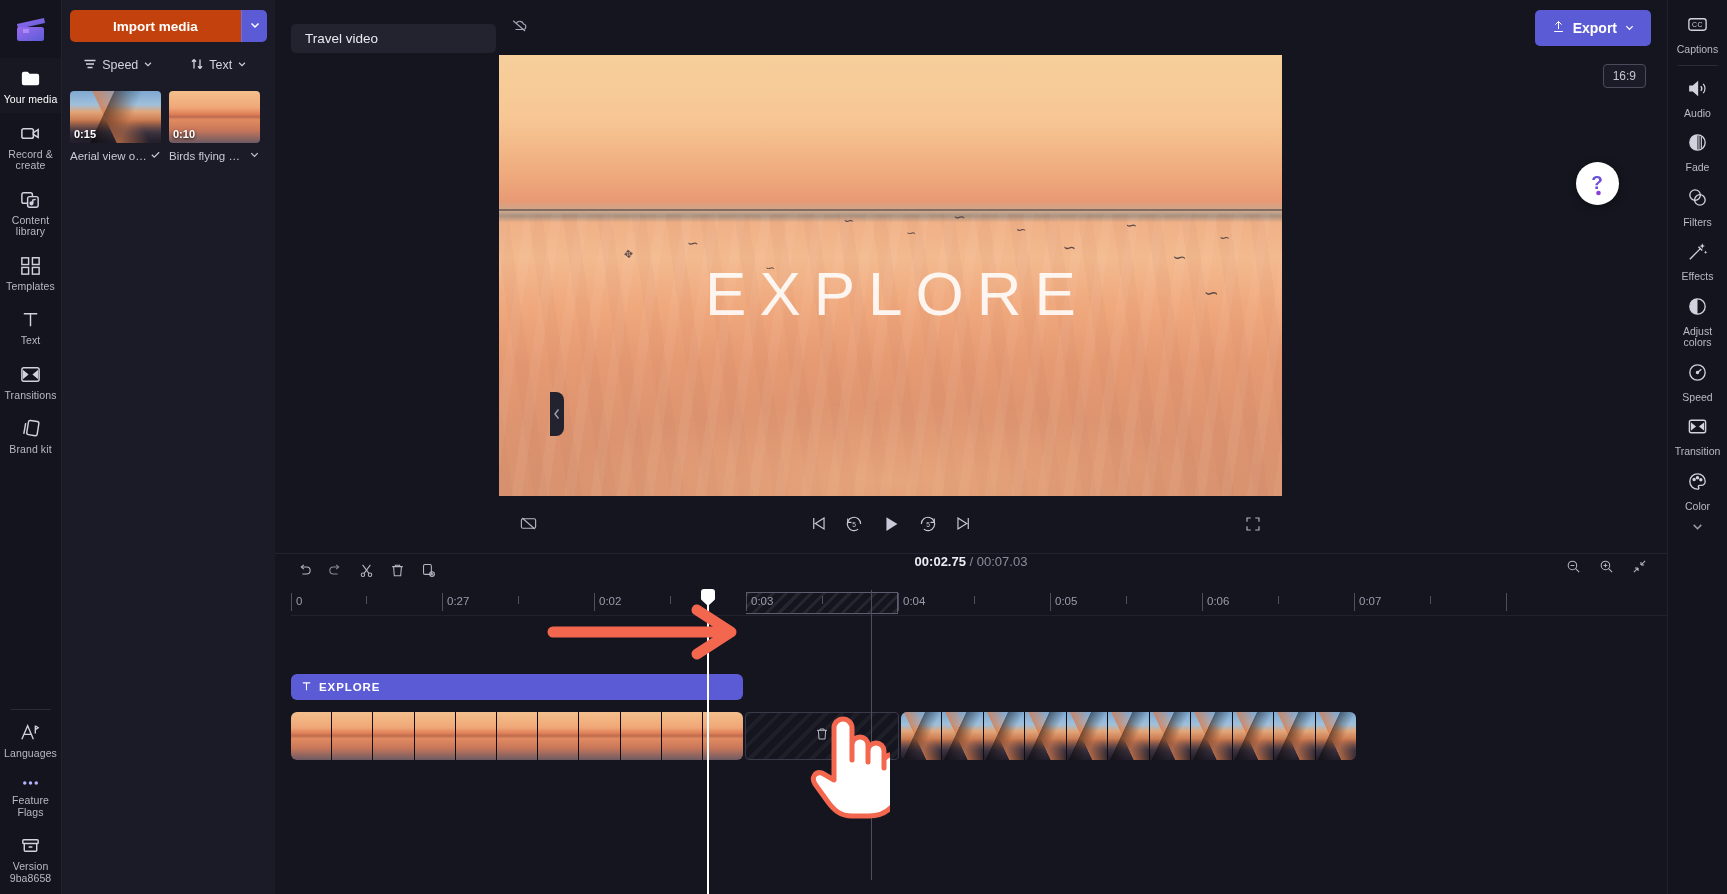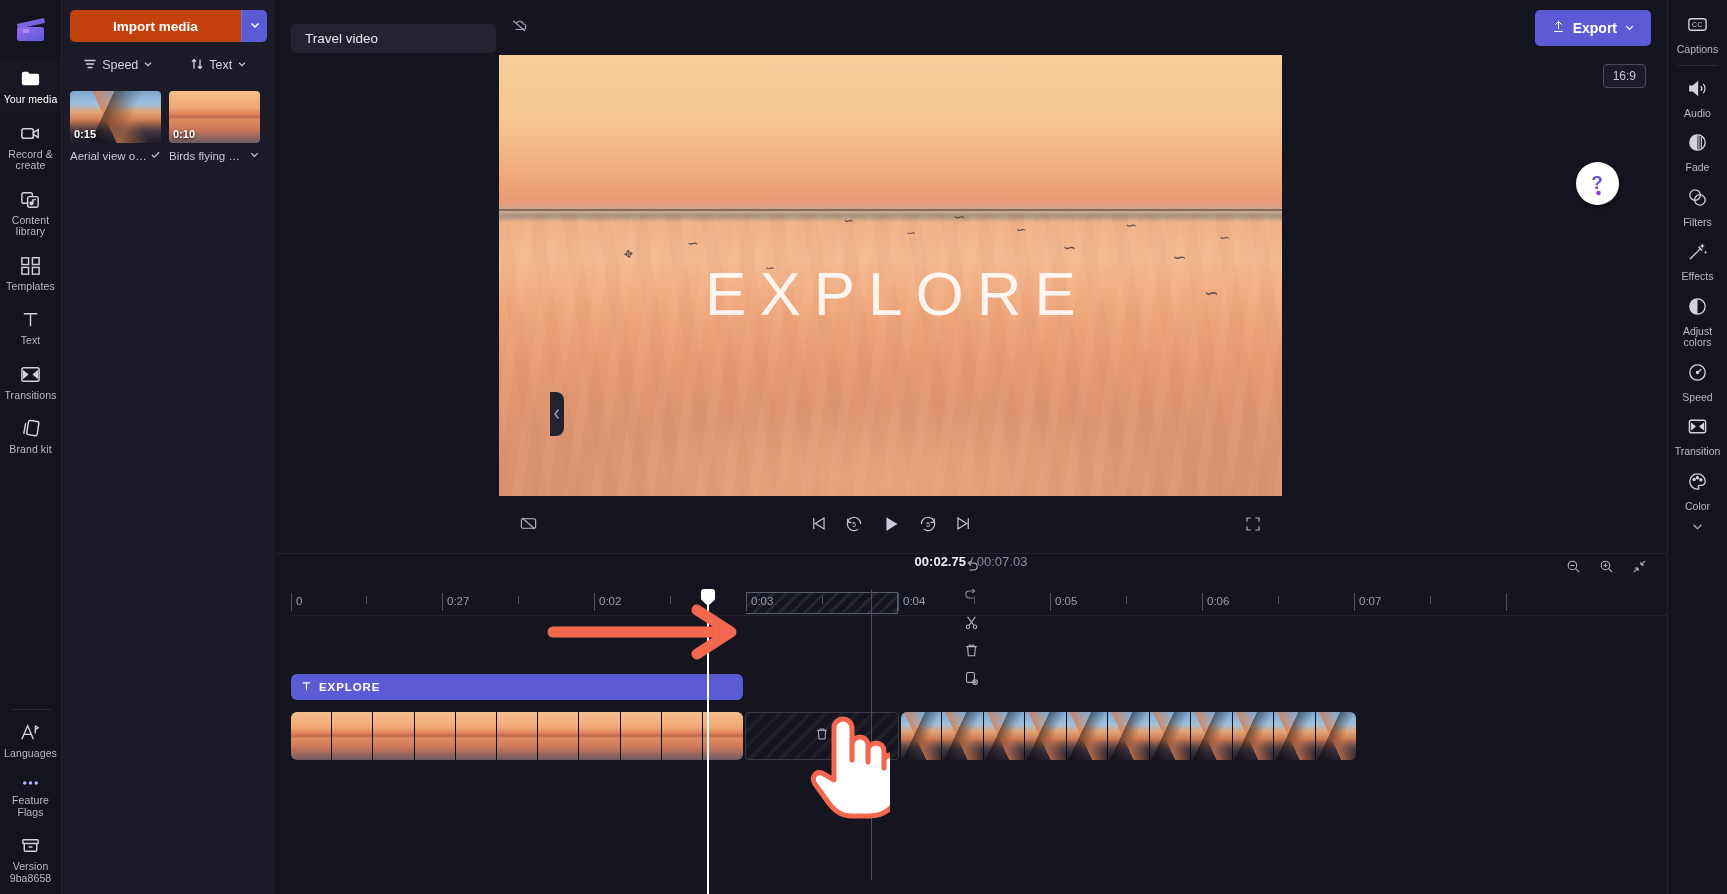--- a/index.html
+++ b/index.html
@@ -159,21 +159,21 @@
   .pbtn { background:none;border:none;cursor:pointer;padding:4px 8px;display:flex;align-items:center;justify-content:center; }
 
   .helpfab {
     position:absolute; right: 48px; bottom: 348px; width: 43px; height: 43px;
     border-radius:50%; background:#fff; display:flex; align-items:center; justify-content:center;
     cursor:pointer; box-shadow: 0 2px 8px rgba(0,0,0,.4); z-index: 25;
   }
 
   
   .timeline { height: 341px; background:#15151f; border-top:1px solid #23232f; position:relative; }
-  .tl-toolbar { height: 36px; display:flex; align-items:center; padding: 0 14px; position:relative;flex-direction:column; }
+  .tl-toolbar { height: 36px; display:flex; padding: 0 14px; position:relative; }
   .tbtn { background:none;border:none;cursor:pointer;padding:4px 7px;display:flex;align-items:center; }
   .tl-time {
     position:absolute; left:50%; transform: translateX(-50%);
     font-size: 13px; color:#8c8c9e;
   }
   .tl-time b { color:#edeef5; font-weight:700; }
   .tl-right { position:absolute; right: 12px; display:flex; align-items:center; gap: 2px; }
 
   .ruler {
     height: 26px; position:relative; border-bottom:1px solid #22222e;

